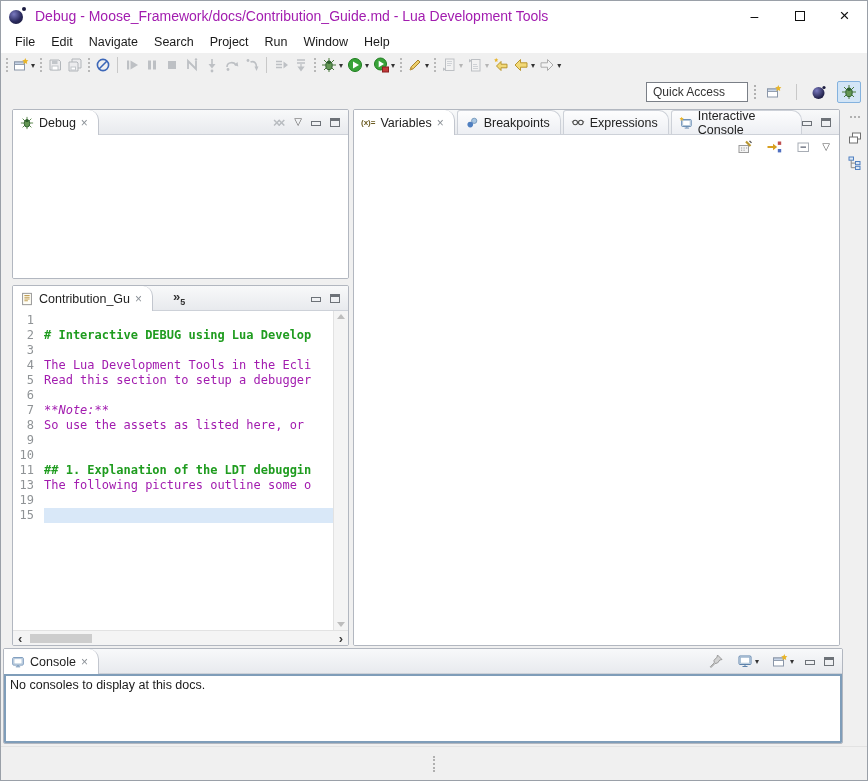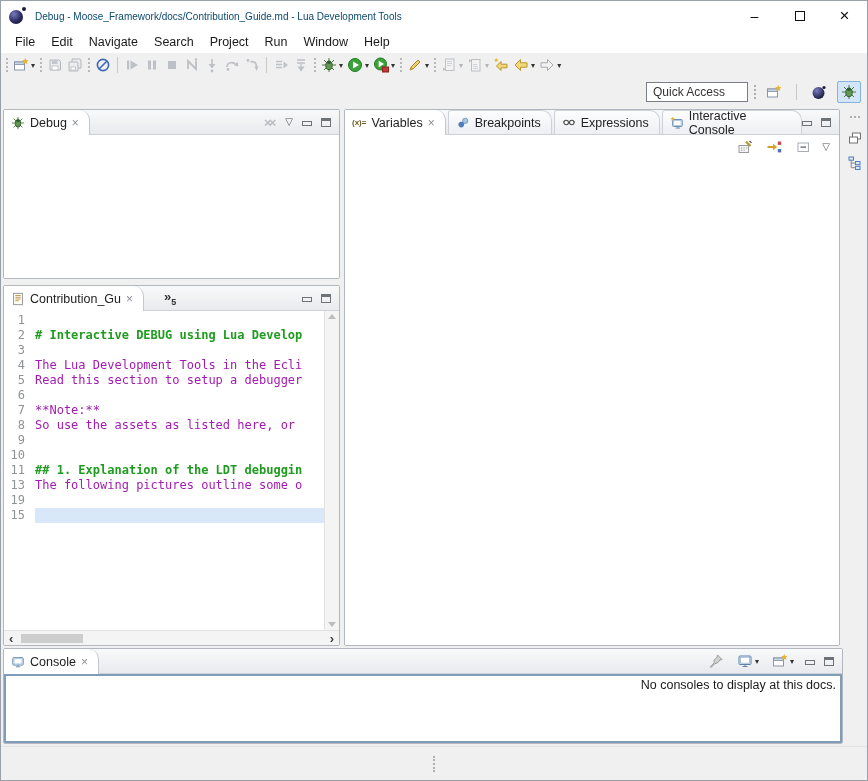--- a/index.html
+++ b/index.html
@@ -6,21 +6,21 @@
   html,body { background:#d8d8d8; }
   body { font-family:"Liberation Sans","DejaVu Sans",sans-serif; font-size:12.5px; color:#1a1a1a; }
   #window { width:868px; height:781px; background:#f0f0f0; border:1px solid #9aa0a8; display:flex; flex-direction:column; overflow:hidden; }
 
   
   .titlebar { height:30px; background:#fff; display:flex; align-items:center; padding-left:8px; flex:none; }
   .app-icon { width:18px; height:18px; position:relative; margin-right:8px; flex:none; }
   .app-icon .ball { position:absolute; left:0; top:3px; width:14px; height:14px; border-radius:50%;
       background:radial-gradient(circle at 35% 30%, #7a7ac0 0%, #2a2a5e 55%, #14142e 100%); }
   .app-icon .dot { position:absolute; right:1px; top:0; width:4px; height:4px; border-radius:50%; background:#1c1c40; }
-  .title-text { font-size:10px; color:#0c4a6e; }
+  .title-text { font-size:14px; color:#a21caf; }
   .win-controls { margin-left:auto; display:flex; height:100%; }
   .win-btn { width:45px; height:100%; display:flex; align-items:center; justify-content:center; color:#111; font-size:14px; }
   .ico-winmax { width:10px; height:10px; border:1px solid #111; display:inline-block; }
 
   
   .menubar { height:22px; background:#fff; display:flex; align-items:center; padding-left:6px; flex:none; }
   .menu-item { padding:2px 8px; color:#1a1a1a; }
 
   
   .toolbar { height:24px; background:#f0f0f0; display:flex; align-items:center; padding:1px 2px; flex:none; }
@@ -32,21 +32,21 @@
   .dd { font-size:8px; color:#333; margin-left:2px; }
   .dd.dis { color:#b5b5b5; }
 
   
   .qa-row { height:29px; background:#f0f0f0; display:flex; align-items:center; justify-content:flex-end; padding-right:6px; gap:6px; flex:none; }
   .qa-input { width:102px; height:20px; border:1px solid #7a7f87; background:#fff; font-family:inherit; font-size:12px; color:#333; padding:1px 6px; }
   .persp-btn { display:flex; align-items:center; justify-content:center; width:24px; height:22px; border-radius:2px; }
   .persp-btn.selected { background:#d3e5f6; border:1px solid #84b2de; }
 
   
-  .main { flex:1; display:flex; gap:4px; padding:3px 2px 2px 2px; overflow:hidden; }
+  .main { flex:1; display:flex; gap:4px; padding:3px 2px 2px 11px; overflow:hidden; }
   .left-col { width:337px; flex:none; display:flex; flex-direction:column; gap:6px; }
   .right-col { flex:1; display:flex; }
   .side-strip { width:21px; flex:none; display:flex; flex-direction:column; align-items:center; padding-top:3px; gap:7px; }
   .strip-dots { border-left:2px dotted #b0b0b0; height:10px; transform:rotate(90deg); }
 
   .panel { border:1px solid #b2b7c0; border-radius:2px; background:#fff; display:flex; flex-direction:column; overflow:hidden; }
   .tabbar { height:25px; flex:none; background:linear-gradient(#f8f9fa,#e8eaee); border-bottom:1px solid #cdd1d8; display:flex; align-items:stretch; }
   .tab { display:flex; align-items:center; gap:5px; padding:0 10px 0 7px; font-size:12.5px; color:#222; }
   .tab.active { background:#fff; border-right:1px solid #c2c6ce; border-radius:0 10px 0 0; margin-bottom:-1px; }
   .tab.inactive { background:linear-gradient(#fdfdfe,#edeff3); border:1px solid #cdd1d8; border-bottom:none; border-radius:3px 10px 0 0; margin-left:2px; }
@@ -67,31 +67,31 @@
   .chevron-more sub { font-size:9px; }
   .editor-body { flex:1; display:flex; flex-direction:column; overflow:hidden; }
   .editor-main { flex:1; display:flex; overflow:hidden; }
   .code-area { flex:1; overflow:hidden; padding-top:2px; }
   .code-line { display:flex; height:15px; line-height:15px; font-family:"DejaVu Sans Mono","Liberation Mono",monospace; font-size:12px; }
   .ln { width:31px; flex:none; text-align:right; padding-right:10px; color:#8f9396; }
   .line-body { flex:1; display:flex; white-space:pre; overflow:hidden; }
   .line-body.current { background:#d9e8f8; }
   .code-text { color:#a21caf; }
   .md-h { color:#1f9c1f; font-weight:bold; }
-  .md-em { }
+  .md-em { font-style:italic; }
   .vscroll { width:15px; flex:none; background:#f4f4f4; border-left:1px solid #e2e2e2; display:flex; flex-direction:column; justify-content:space-between; align-items:center; padding:3px 0; }
   .tri-up { width:0; height:0; border-left:4px solid transparent; border-right:4px solid transparent; border-bottom:5px solid #bdbdbd; }
   .tri-down { width:0; height:0; border-left:4px solid transparent; border-right:4px solid transparent; border-top:5px solid #bdbdbd; }
   .hscroll { height:15px; flex:none; background:#f4f4f4; border-top:1px solid #e2e2e2; display:flex; align-items:center; padding:0 5px; }
   .hs-arrow { font-size:13px; font-weight:bold; color:#3c3c3c; line-height:1; }
   .hs-thumb { width:62px; height:9px; background:#cdcdcd; margin-left:8px; }
   .hs-space { flex:1; }
 
   
-  .console-row { height:98px; flex:none; padding:0 24px 2px 2px;text-align:right; }
+  .console-row { height:98px; flex:none; padding:0 24px 2px 2px; }
   .console-panel { height:100%; }
   .console-content { flex:1; border:2px solid #7f9db9; background:#fff; font-size:12.5px; color:#1a1a1a; padding:2px 4px; }
 
   
   .statusbar { height:34px; flex:none; background:#f0f0f0; display:flex; align-items:center; justify-content:center; border-top:1px solid #e2e2e2; }
   .status-handle { border-left:2px dotted #b0b0b0; height:16px; }
 
   .hidden-defs { position:absolute; width:0; height:0; overflow:hidden; }
 </style>
 </head>

